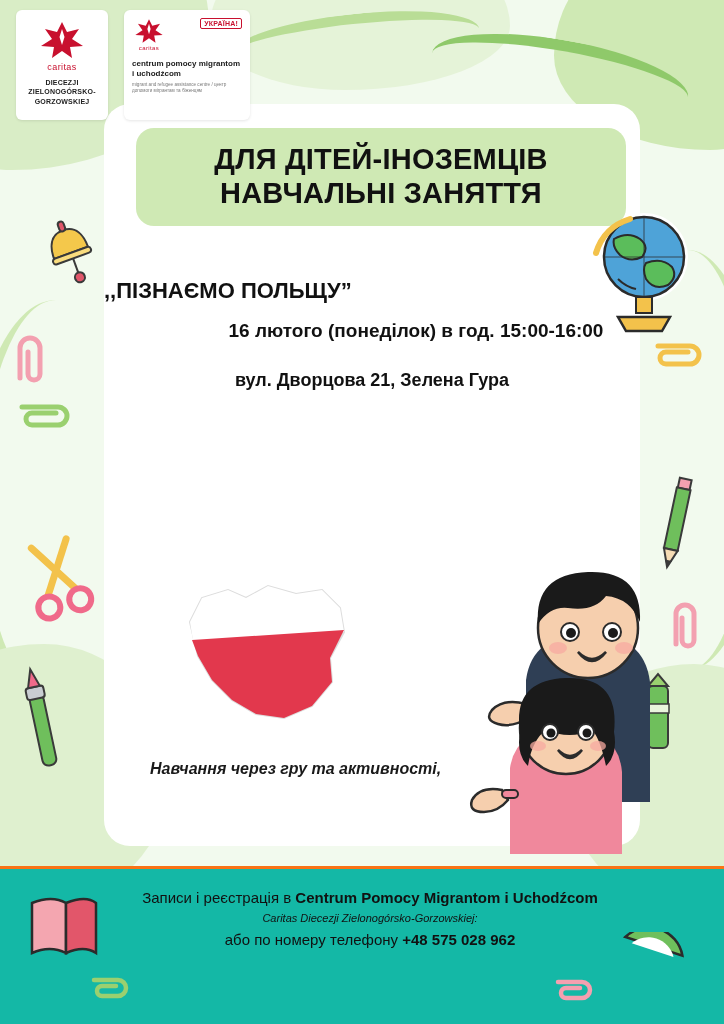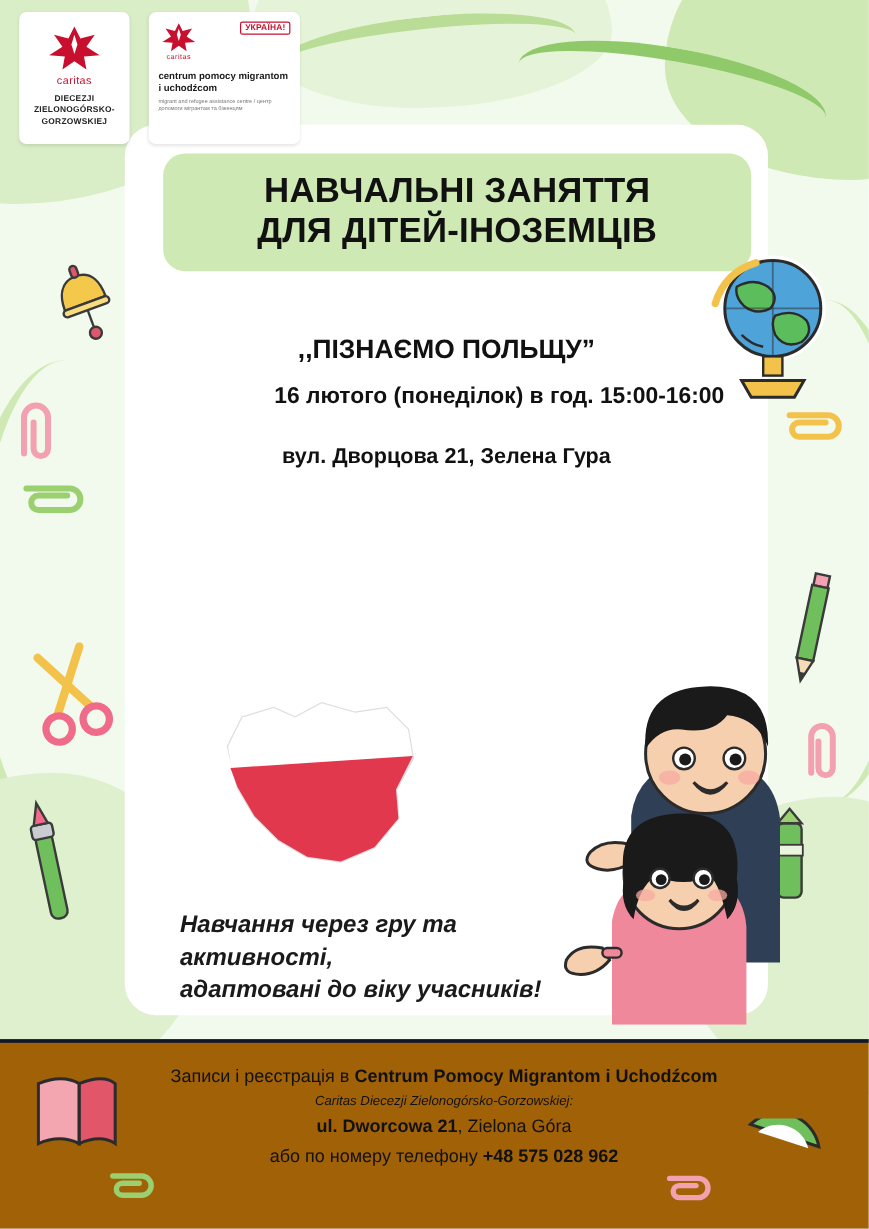--- a/index.html
+++ b/index.html
@@ -217,21 +217,21 @@
     line-height: 1.18;
     letter-spacing: 0.2px;
   }
 
   
   .subject {
     position: absolute;
     left: 104px;
     top: 278px;
     width: 536px;
-    text-align: center;
+    text-align: left;
     font-size: 22px;
     font-weight: bold;
     color: #111;
   }
   .datetime {
     position: absolute;
     left: 104px;
     top: 320px;
     width: 536px;
     text-align: center;
@@ -277,21 +277,21 @@
     width: 190px;
     height: 190px;
   }
 
   
   .note {
     position: absolute;
     left: 150px;
     top: 758px;
     width: 340px;
-    font-size: 20px;
+    font-size: 16px;
     font-style: italic;
     font-weight: bold;
     color: #1a1a1a;
     line-height: 1.35;
   }
 
   
   .kids {
     position: absolute;
     right: 18px;
@@ -312,22 +312,22 @@
   
   .deco { position: absolute; pointer-events: none; }
 
   
   .footer {
     position: absolute;
     left: 0;
     bottom: 0;
     width: 724px;
     height: 155px;
-    background: #a16207;
-    border-top: 3px solid #0f172a;
+    background: #14b8a6;
+    border-top: 3px solid #f97316;
   }
   .footer-text {
     position: absolute;
     left: 80px;
     top: 18px;
     width: 580px;
     text-align: center;
     color: #111;
   }
   .footer-line1 {
@@ -474,22 +474,22 @@
         </div>
         <div class="caritas-word">caritas</div>
       </div>
       <div class="ukraine-tag">УКРАЇНА!</div>
     </div>
     <div class="c-title">centrum pomocy migrantom i uchodźcom</div>
     <div class="c-sub">migrant and refugee assistance centre / центр допомоги мігрантам та біженцям</div>
   </div>
 
   <div class="headline-band">
+    <div class="line">ДЛЯ ДІТЕЙ-ІНОЗЕМЦІВ</div>
     <div class="line">НАВЧАЛЬНІ ЗАНЯТТЯ</div>
-    <div class="line">ДЛЯ ДІТЕЙ-ІНОЗЕМЦІВ</div>
   </div>
 
   <div class="subject">,,ПІЗНАЄМО ПОЛЬЩУ”</div>
   <div class="datetime">16 лютого (понеділок) в год. 15:00-16:00</div>
   <div class="address">вул. Дворцова 21, Зелена Гура</div>
 
 
   <div class="globe">
     <svg viewBox="0 0 120 140" width="120" height="140">
       <circle cx="60" cy="52" r="44" fill="#ffffff"></circle>
@@ -510,21 +510,20 @@
       <path d="M18 62 L30 38 L56 30 L74 38 L96 26 L124 34 L150 30 L168 48 L172 72
                L158 98 L160 122 L140 146 L112 158 L84 154 L60 140 L40 120 L26 96 Z" fill="#ffffff" stroke="#dddddd" stroke-width="2"></path>
       <path d="M18 62 L30 38 L56 30 L74 38 L96 26 L124 34 L150 30 L168 48 L172 72
                L22 86 Z" fill="#ffffff"></path>
       <path d="M20 80 L172 70 L158 98 L160 122 L140 146 L112 158 L84 154 L60 140 L40 120 L26 96 Z" fill="#e2384d"></path>
     </svg>
   </div>
 
   <div class="note">
     <div>Навчання через гру та активності,</div>
-    <div>адаптовані до віку учасників!</div>
   </div>
 
   <div class="kids">
     <svg viewBox="0 0 240 300" width="240" height="300">
 
       <g>
         <path d="M60 150 q-22 -6 -34 6 q-8 10 6 14 q14 4 30 -6 Z" fill="#f6cfae" stroke="#2b2b2b" stroke-width="2.5"></path>
         <path d="M60 126 q6 -46 62 -46 q56 0 62 48 l0 120 l-124 0 Z" fill="#2f3f55"></path>
         <circle cx="122" cy="74" r="50" fill="#f6cfae" stroke="#2b2b2b" stroke-width="2.5"></circle>
         <path d="M72 70 q-4 -50 50 -52 q54 -2 52 50 q-10 -24 -34 -26 q-12 16 -38 12 q-18 -2 -30 16 Z" fill="#1a1a1a"></path>
@@ -581,22 +580,19 @@
         <path d="M10 14 a34 34 0 0 1 60 0 Z" fill="#6fbf5c" stroke="#2b2b2b" stroke-width="2.5" transform="rotate(18 40 20)"></path>
         <path d="M18 18 a26 26 0 0 1 44 0 Z" fill="#ffffff" transform="rotate(18 40 20)"></path>
       </svg>
     </div>
 
     <div class="footer-text">
       <div class="footer-line1">
         <span class="light">Записи і реєстрація в </span><span>Centrum Pomocy Migrantom i Uchodźcom</span>
       </div>
       <div class="footer-line2">Caritas Diecezji Zielonogórsko-Gorzowskiej:</div>
-      <div class="footer-line3">
-        <b>ul. Dworcowa 21</b><span>, Zielona Góra</span>
-      </div>
       <div class="footer-line4">
         <span>або по номеру телефону </span><b>+48 575 028 962</b>
       </div>
     </div>
   </div>
 
 </div>
 
 </body></html>

